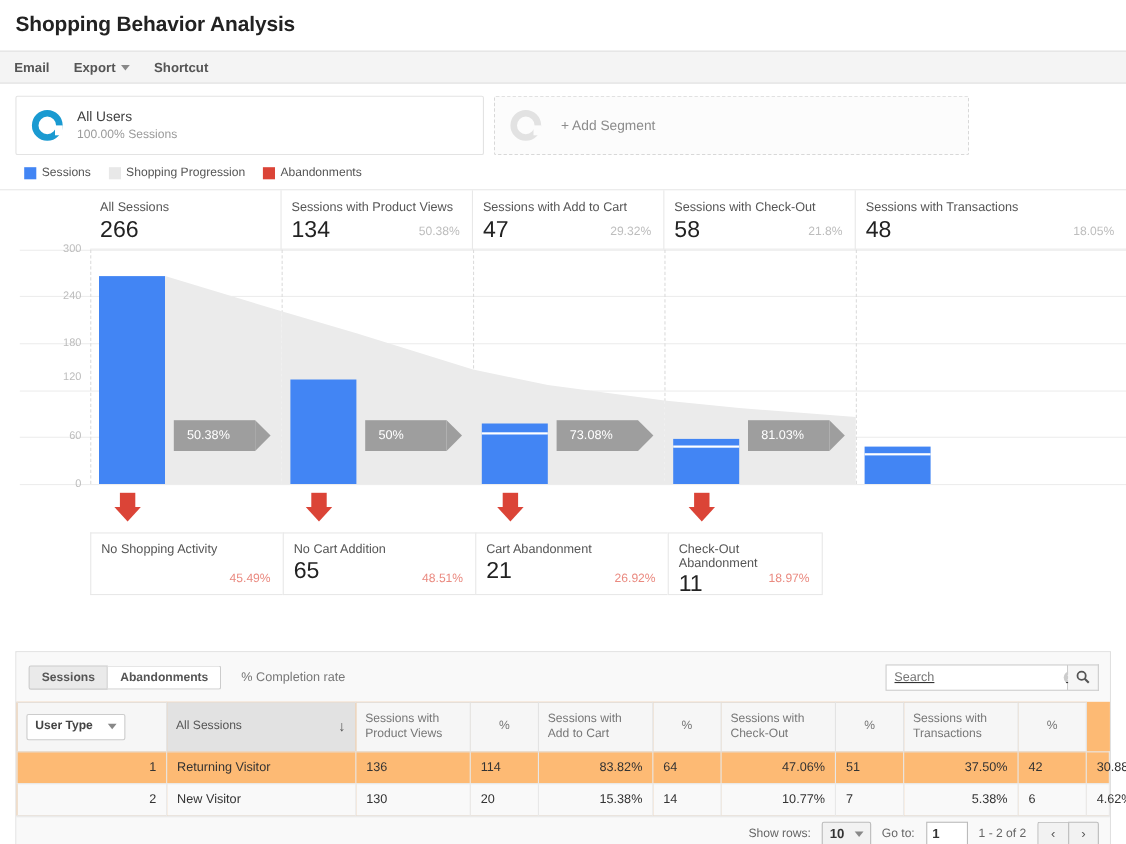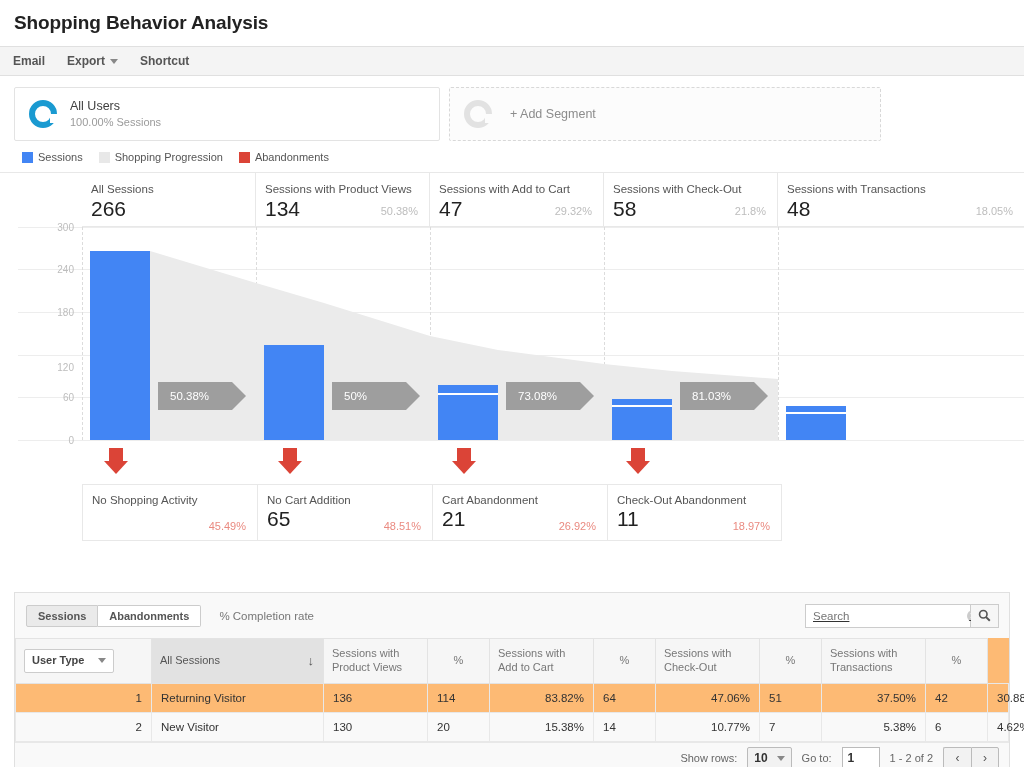--- a/index.html
+++ b/index.html
@@ -383,21 +383,21 @@
       <div class="gridline" style="top:42px"></div>
       <div class="gridline" style="top:85px"></div>
       <div class="gridline" style="top:128px"></div>
       <div class="gridline" style="top:170px"></div>
       <div class="gridline" style="top:213px"></div>
 
       <div class="yaxis">
         <div class="ytick" style="top:0px">300</div>
         <div class="ytick" style="top:42px">240</div>
         <div class="ytick" style="top:85px">180</div>
-        <div class="ytick" style="top:140px">120</div>
+        <div class="ytick" style="top:116px">120</div>
         <div class="ytick" style="top:170px">60</div>
         <div class="ytick" style="top:213px">0</div>
       </div>
 
       <div class="vdash" style="left:82px"></div>
       <div class="vdash" style="left:256px"></div>
       <div class="vdash" style="left:430px"></div>
       <div class="vdash" style="left:604px"></div>
       <div class="vdash" style="left:778px"></div>
 
@@ -473,21 +473,21 @@
       <div class="abandon-box" style="width:175px">
         <div class="abandon-name">No Cart Addition</div>
         <div class="abandon-val">65</div>
         <div class="abandon-pct">48.51%</div>
       </div>
       <div class="abandon-box" style="width:175px">
         <div class="abandon-name">Cart Abandonment</div>
         <div class="abandon-val">21</div>
         <div class="abandon-pct">26.92%</div>
       </div>
-      <div class="abandon-box" style="width:175px">
+      <div class="abandon-box" style="width:141px">
         <div class="abandon-name">Check-Out Abandonment</div>
         <div class="abandon-val">11</div>
         <div class="abandon-pct">18.97%</div>
       </div>
     </div>
 
   </div>
 </div>
 
 <div class="table-panel">

